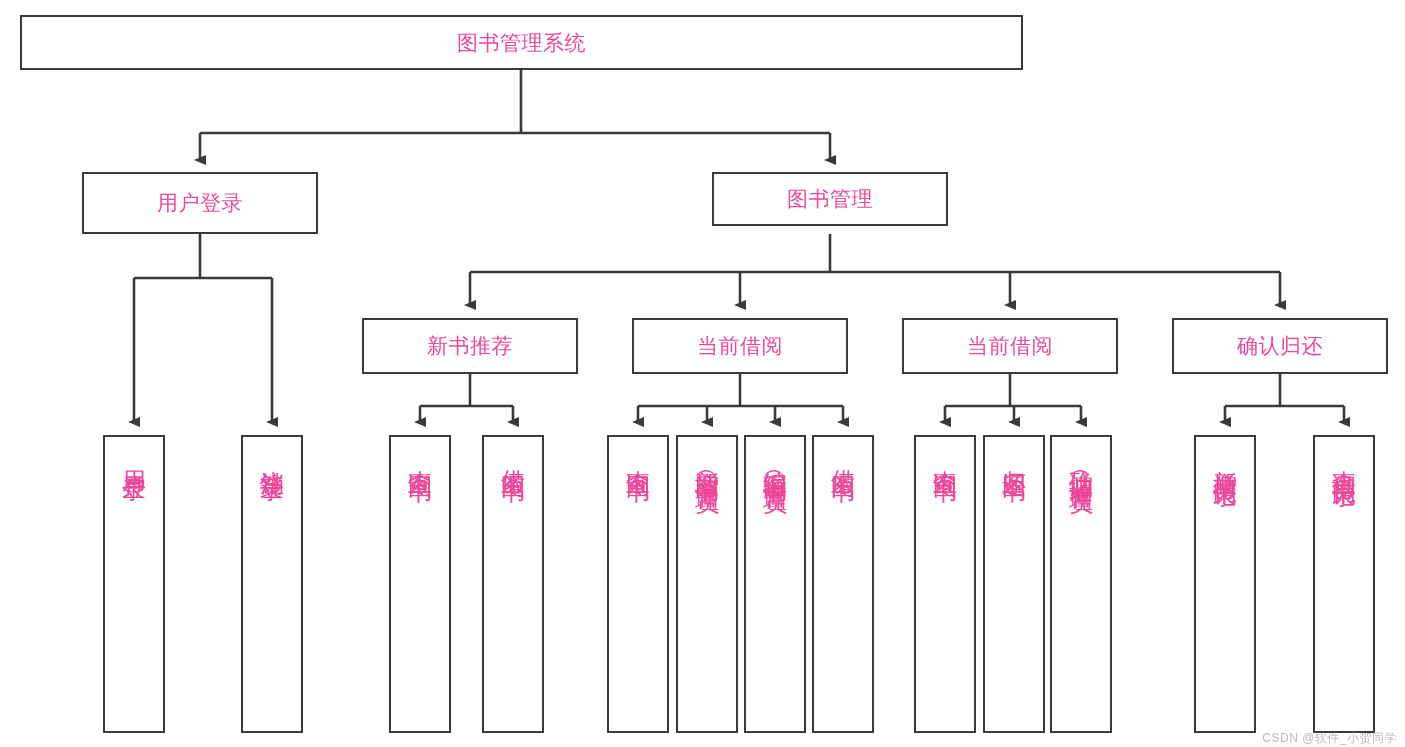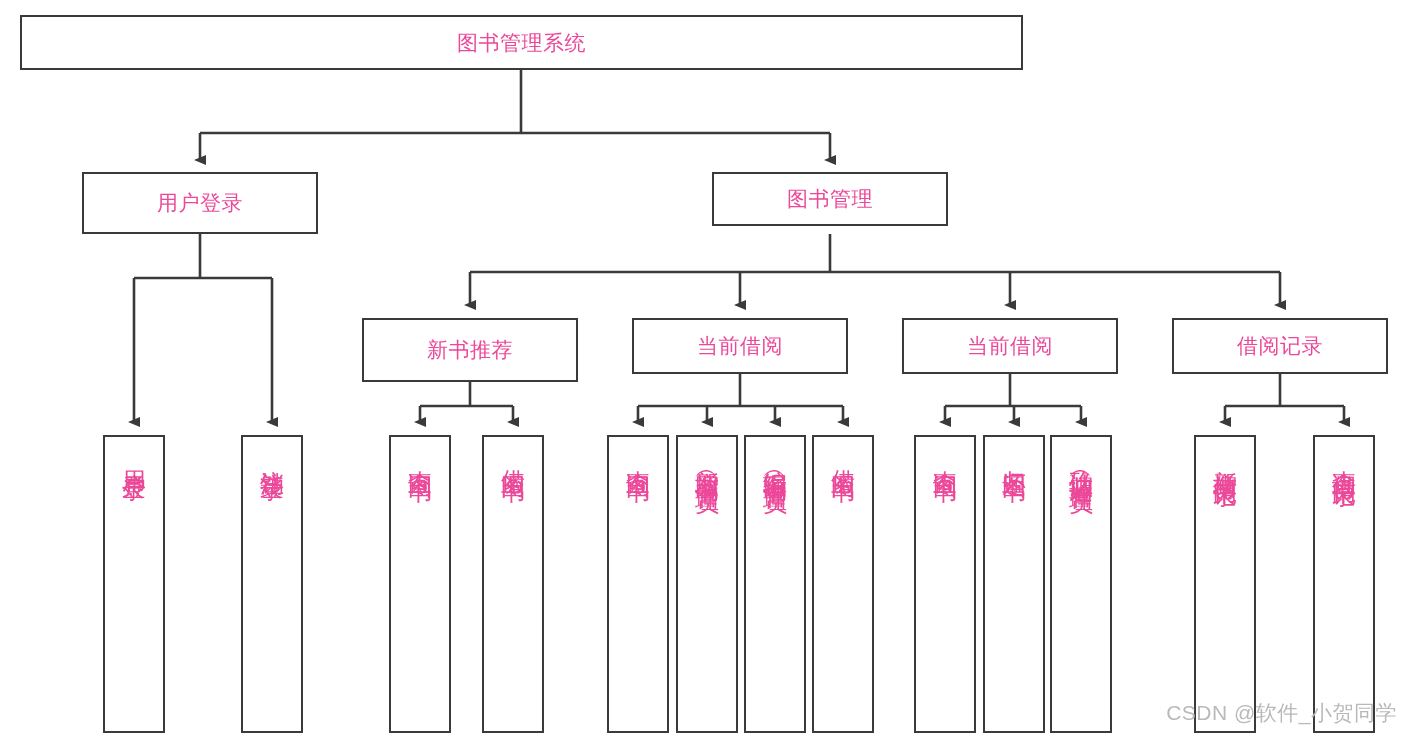--- a/index.html
+++ b/index.html
@@ -56,22 +56,22 @@
     writing-mode: vertical-rl;
     text-orientation: upright;
     font-size: 24px;
     letter-spacing: 3px;
     line-height: 1;
     white-space: nowrap;
   }
   #watermark {
     position: absolute;
     right: 8px;
-    bottom: 20px;
-    font-size: 21px;
+    bottom: 0;
+    font-size: 12px;
     color: #b9b9b9;
     letter-spacing: 0.5px;
     z-index: 5;
     white-space: nowrap;
   }
 </style>
 </head>
 <body>
 
 <div id="canvas">
@@ -130,31 +130,31 @@
     <span class="label">图书管理系统</span>
   </div>
 
   <div class="node node-l1" style="left:82px; top:172px; width:236px; height:62px;">
     <span class="label">用户登录</span>
   </div>
   <div class="node node-l1" style="left:712px; top:172px; width:236px; height:54px;">
     <span class="label">图书管理</span>
   </div>
 
-  <div class="node node-l2" style="left:362px; top:318px; width:216px; height:64px;">
+  <div class="node node-l2" style="left:362px; top:318px; width:216px; height:56px;">
     <span class="label">新书推荐</span>
   </div>
   <div class="node node-l2" style="left:632px; top:318px; width:216px; height:56px;">
     <span class="label">当前借阅</span>
   </div>
   <div class="node node-l2" style="left:902px; top:318px; width:216px; height:56px;">
     <span class="label">当前借阅</span>
   </div>
   <div class="node node-l2" style="left:1172px; top:318px; width:216px; height:56px;">
-    <span class="label">借阅记录</span>
+    <span class="label">确认归还</span>
   </div>
 
   <div class="node node-leaf" style="left:103px; top:435px; width:62px; height:298px;">
     <span class="label">用户登录</span>
   </div>
   <div class="node node-leaf" style="left:241px; top:435px; width:62px; height:298px;">
     <span class="label">注销登录</span>
   </div>
   <div class="node node-leaf" style="left:389px; top:435px; width:62px; height:298px;">
     <span class="label">查询图书</span>

